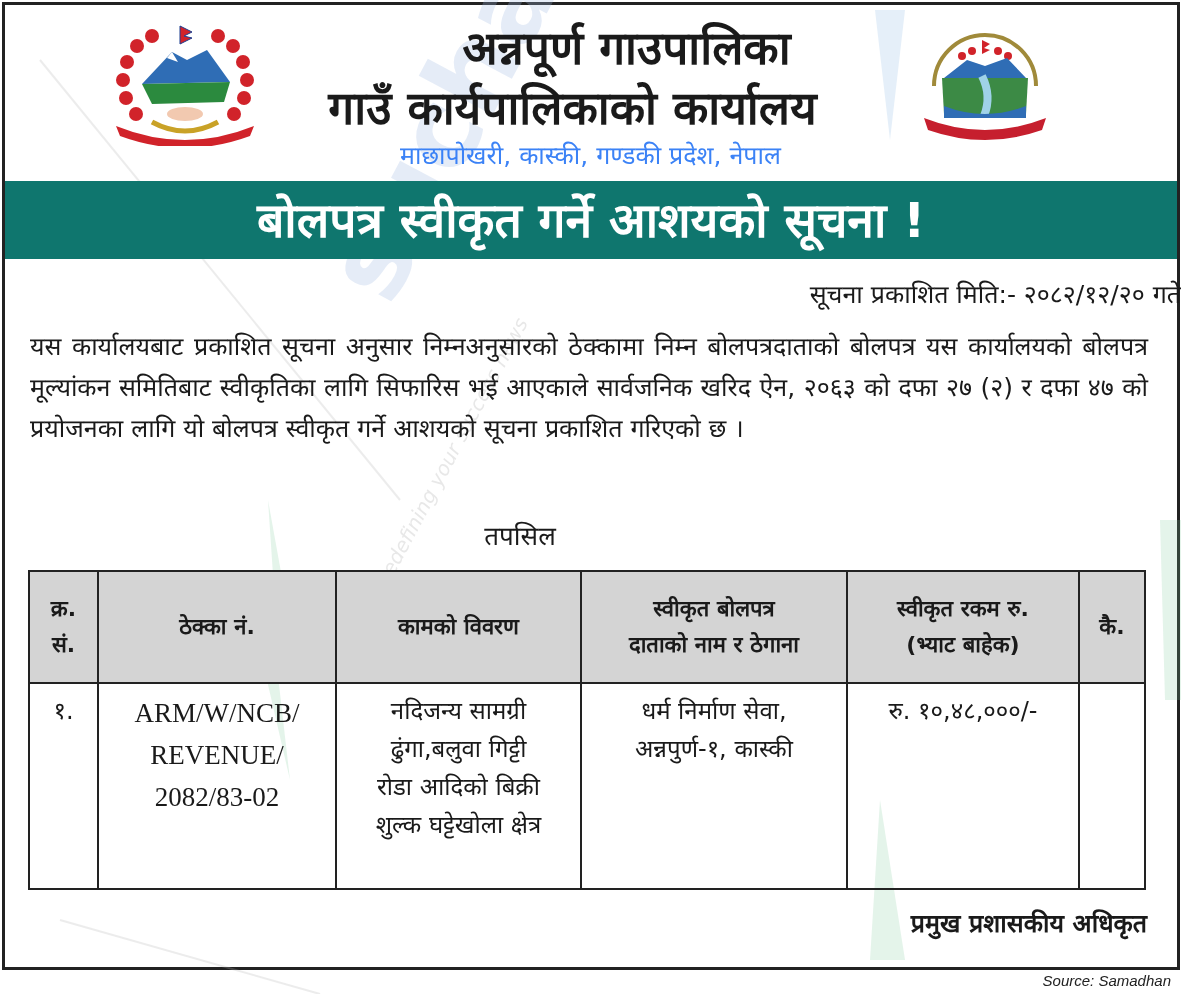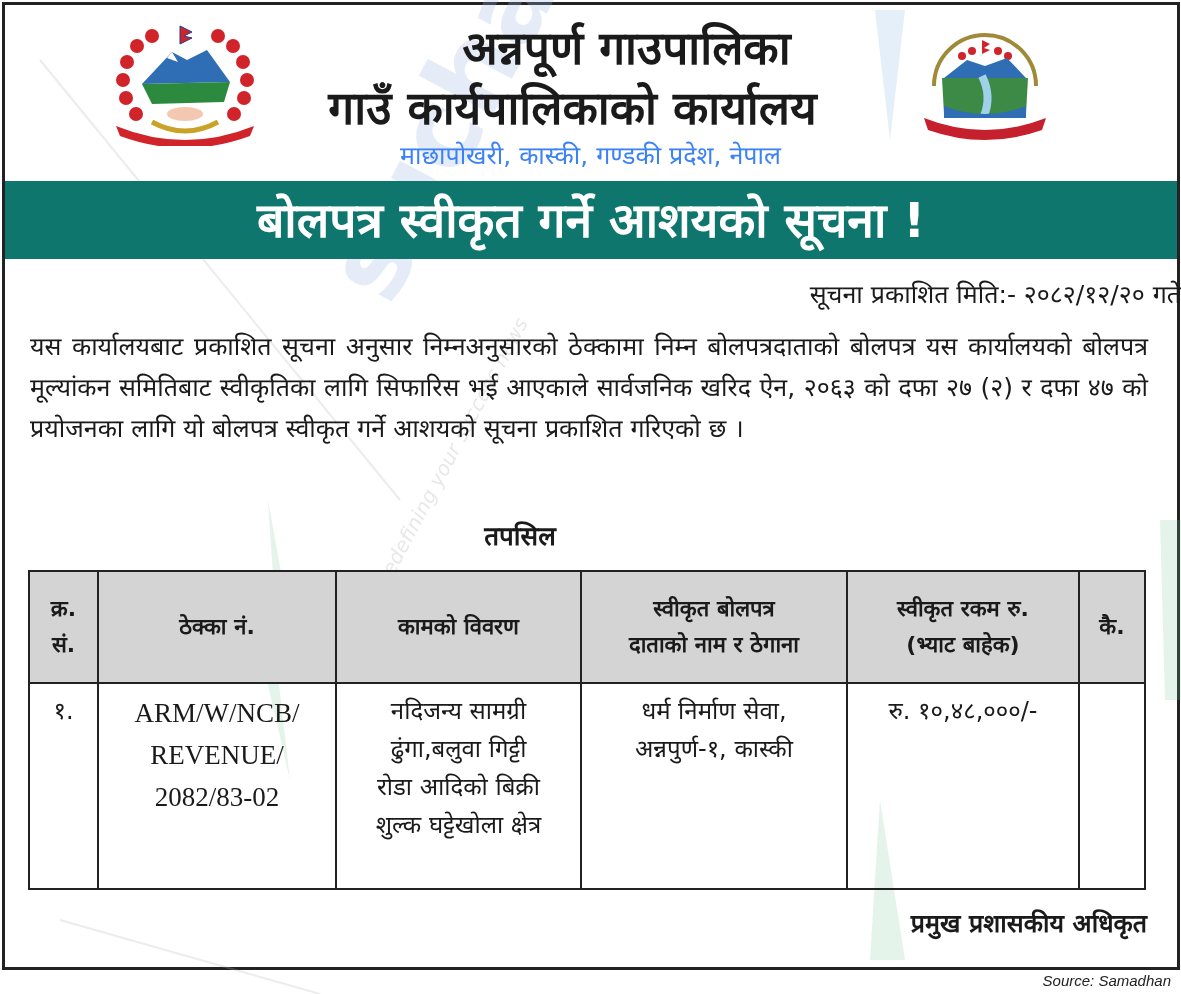--- a/index.html
+++ b/index.html
@@ -8,21 +8,21 @@
   .wm { position:absolute; pointer-events:none; }
   .wm-text { left:300px; top:260px; transform:rotate(-62deg); transform-origin:left top; font-family:"DejaVu Sans", sans-serif; font-weight:bold; font-size:110px; color:rgba(160,185,225,0.28); white-space:nowrap; }
   .wm-sub { left:370px; top:580px; transform:rotate(-62deg); transform-origin:left top; font-size:20px; font-style:italic; color:rgba(150,150,150,0.22); white-space:nowrap; }
   .logo { position:absolute; }
   .title1 { position:absolute; left:0; width:1181px; top:20px; text-align:center; font-family:"DejaVu Sans", sans-serif; font-weight:bold; font-size:46px; line-height:56px; color:#1a1a1a;padding-left:36px; }
   .title2 { position:absolute; left:0; width:1129px; top:80px; text-align:center; font-family:"DejaVu Sans", sans-serif; font-weight:bold; font-size:46px; line-height:56px; color:#1a1a1a;padding-left:8px; }
   .address { position:absolute; left:0; width:1181px; top:138px; text-align:center; font-family:"DejaVu Sans", sans-serif; font-size:25px; line-height:36px; color:#3b82f6; }
   .banner { position:absolute; left:5px; top:181px; width:1172px; height:78px; background:#0f766e; color:#fff; text-align:center; font-family:"DejaVu Sans", sans-serif; font-weight:bold; font-size:48px; line-height:78px; }
   .date { position:absolute; left:0; width:1181px; top:276px; text-align:right; font-size:25px; line-height:38px; }
   .para { position:absolute; left:30px; width:1118px; top:326px; font-size:25px; line-height:41px; text-align:justify; text-align-last:left; }
-  .tapsil { position:absolute; left:0; width:1040px; top:516px; text-align:center; font-weight:bold; font-size:26px; line-height:40px; }
+  .tapsil { position:absolute; left:0; width:1040px; top:516px; text-align:center; font-weight:normal; font-size:26px; line-height:40px; }
   table.t { position:absolute; left:28px; top:570px; width:1116px; border-collapse:collapse; table-layout:fixed;border-radius:27px; }
   table.t th, table.t td { border:2px solid #222; text-align:center; vertical-align:middle; }
   table.t th { background:#d4d4d4; font-weight:bold; font-size:22px; line-height:36px; height:110px; padding:0 4px; }
   table.t td { vertical-align:top; font-size:24px; line-height:38px; height:196px; padding:8px 6px 0 6px; }
   table.t td.ref { font-family:"Liberation Serif", serif; font-size:27px; line-height:42px;margin-top:35px; }
   .sign { position:absolute; right:34px; top:904px; font-weight:bold; font-size:25px; line-height:40px;margin-left:16px; }
   .source { position:absolute; right:10px; top:970px; font-family:"Liberation Sans", sans-serif; font-style:italic; font-size:15px; line-height:22px; color:#222; }
 </style>
 </head>
 <body>

